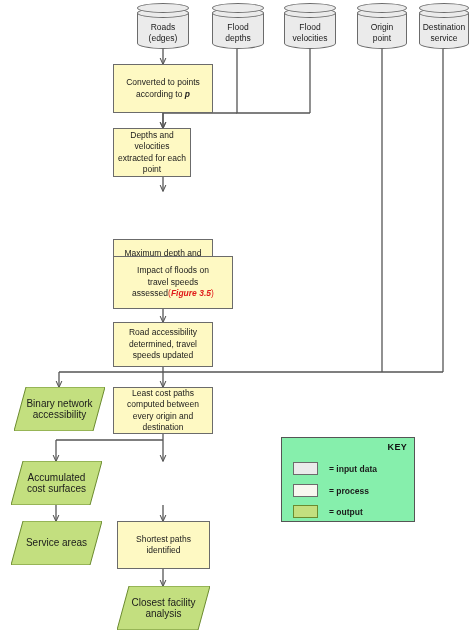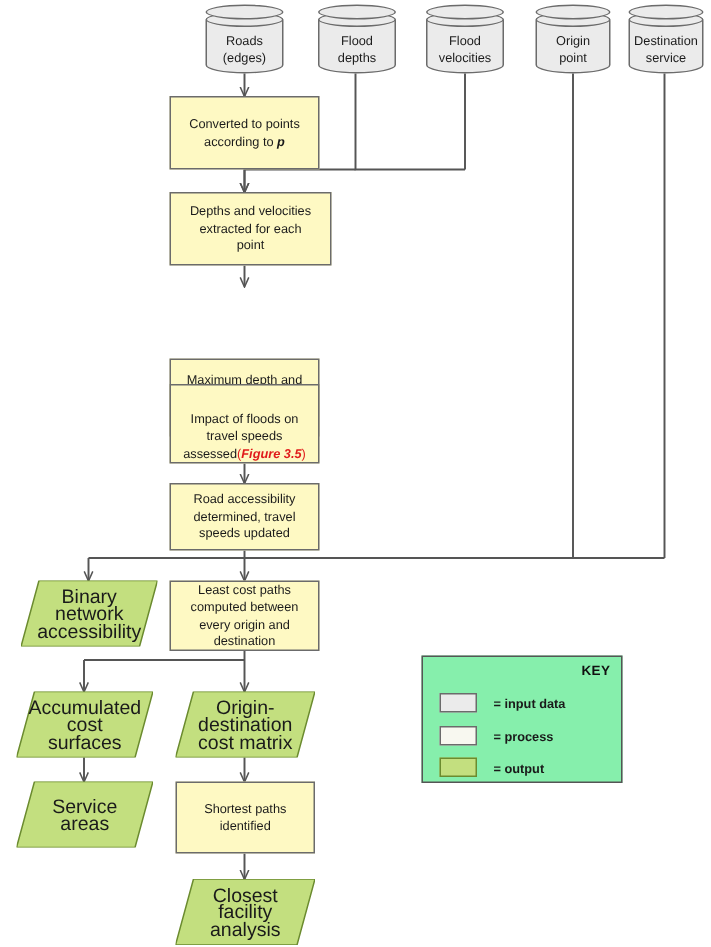--- a/index.html
+++ b/index.html
@@ -119,21 +119,21 @@
   .output .label {
     position: absolute;
     left: 8px;
     right: 8px;
     top: 0;
     bottom: 0;
     display: flex;
     align-items: center;
     justify-content: center;
     text-align: center;
-    font-size: 13px;
+    font-size: 10px;
     line-height: 11.5px;
     color: #1a1a1a;
     white-space: pre-line;
     z-index: 2;
   }
 
   
   .figref {
     color: #e01b1b;
   }
@@ -276,33 +276,33 @@
     <div class="cyl-top"></div>
     <div class="cyl-text">Destination
 service</div>
   </div>
 
   <div class="node process" style="left:113px; top:64px; width:100px; height:49px;">
     <span class="label"><span>Converted to points
 according to </span><span class="var-p">p</span></span>
   </div>
 
-  <div class="node process" style="left:113px; top:128px; width:108px; height:49px;">
+  <div class="node process" style="left:113px; top:128px; width:78px; height:49px;">
     <span class="label">Depths and velocities
 extracted for each
 point</span>
   </div>
 
   <div class="node process" style="left:113px; top:191px; width:100px; height:52px;margin-top:48px;">
     <span class="label">Maximum depth and
 velocity found for
 each edge</span>
   </div>
 
-  <div class="node process" style="left:113px; top:256px; width:100px; height:53px;align-items:flex-end;">
+  <div class="node process" style="left:113px; top:256px; width:120px; height:53px;">
     <span class="label"><span>Impact of floods on
 travel speeds
 assessed</span><span class="figref"><span>(</span><i>Figure 3.5</i><span>)</span></span></span>
   </div>
 
   <div class="node process" style="left:113px; top:322px; width:100px; height:45px;">
     <span class="label">Road accessibility
 determined, travel
 speeds updated</span>
   </div>
@@ -335,27 +335,20 @@
 cost surfaces</span>
   </div>
 
   <div class="output" style="left:11px; top:521px; width:91px; height:44px;">
     <svg viewBox="0 0 91 44" preserveAspectRatio="none">
       <polygon points="12,0 91,0 79,44 0,44" fill="#c3df7f" stroke="#6b8b2f" stroke-width="1"></polygon>
     </svg>
     <span class="label">Service areas</span>
   </div>
 
-  <div class="output" style="left:117px; top:461px; width:93px; height:44px;">
-    <svg viewBox="0 0 93 44" preserveAspectRatio="none">
-      <polygon points="12,0 93,0 81,44 0,44" fill="#c3df7f" stroke="#6b8b2f" stroke-width="1"></polygon>
-    </svg>
-    <span class="label" style="left:4px; right:4px;">Origin-destination
-cost matrix</span>
-  </div>
 
   <div class="output" style="left:117px; top:586px; width:93px; height:44px;">
     <svg viewBox="0 0 93 44" preserveAspectRatio="none">
       <polygon points="12,0 93,0 81,44 0,44" fill="#c3df7f" stroke="#6b8b2f" stroke-width="1"></polygon>
     </svg>
     <span class="label">Closest facility
 analysis</span>
   </div>
 
   <div id="key">

